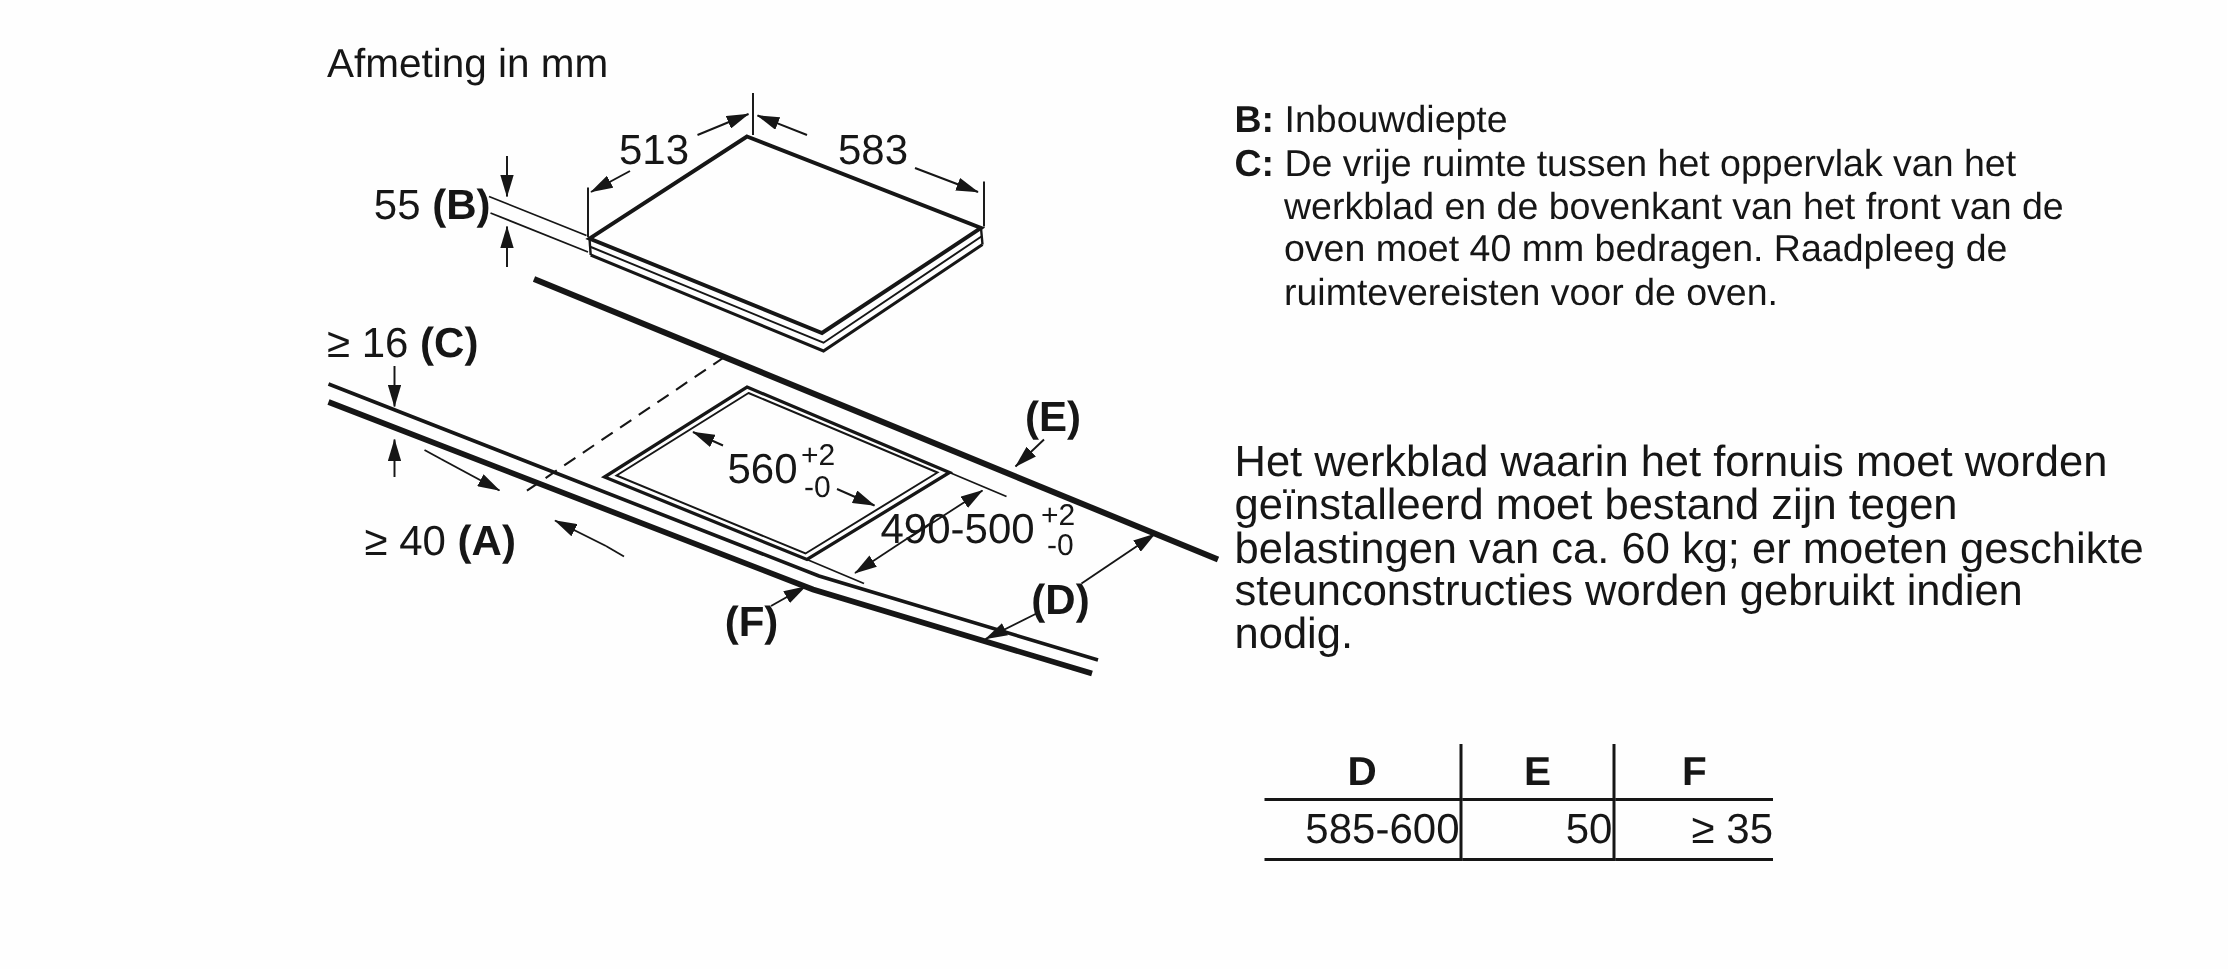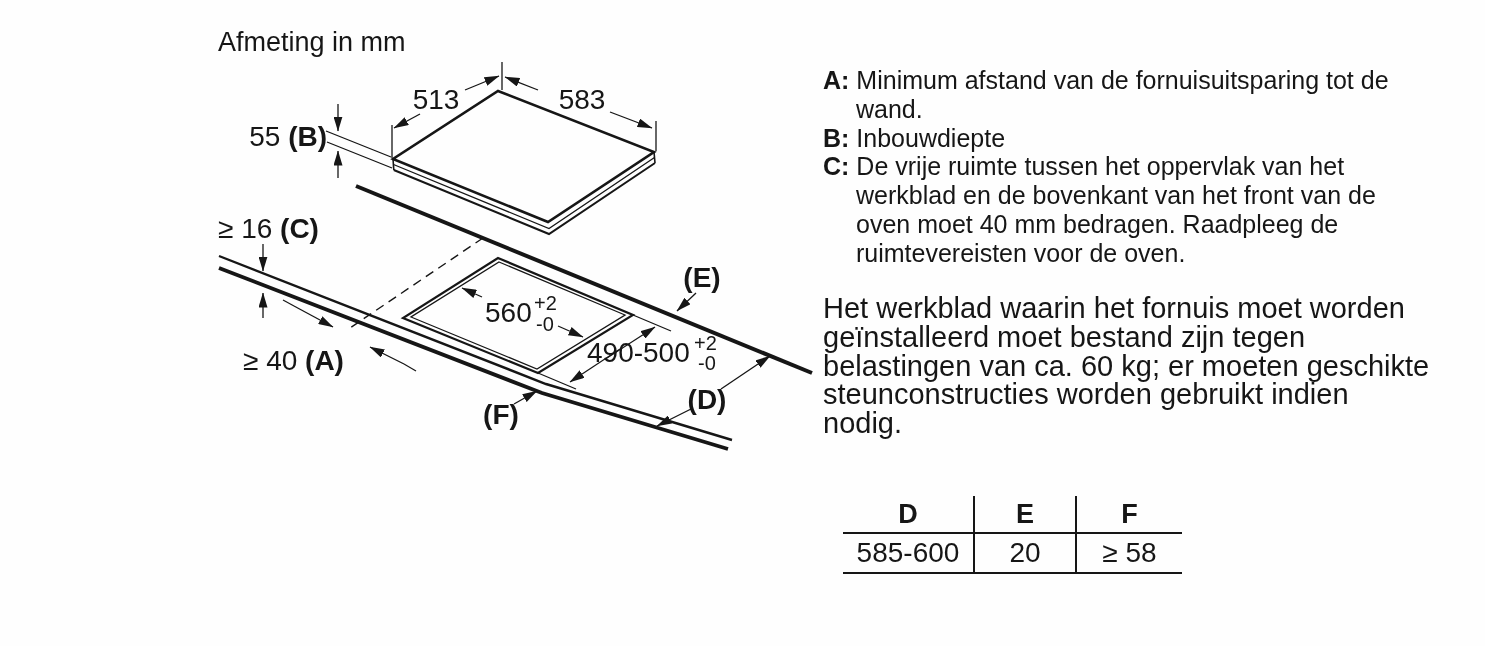--- a/index.html
+++ b/index.html
@@ -11,21 +11,21 @@
   .svgtxt .bold, .svgtxt.bold{font-weight:bold;}
   .tol{font-size:20px;}
   #page-title{position:absolute;left:218px;top:27px;font-size:27px;}
   #notes{position:absolute;left:823px;top:66px;width:600px;font-size:25px;line-height:28.8px;}
   .note-item{padding-left:33px;text-indent:-33px;}
   .note-label{font-weight:bold;}
   #load-paragraph{position:absolute;left:823px;top:294px;width:608px;font-size:29px;line-height:28.8px;}
   #spec-table{position:absolute;left:843px;top:496px;border-collapse:collapse;table-layout:fixed;}
   #spec-table td,#spec-table th{padding:0;text-align:center;font-size:28px;vertical-align:middle;}
   #spec-table th{font-weight:bold;font-size:27px;height:36px;}
-  #spec-table td{height:38px;}
+  #spec-table td{height:38px;text-align:right;}
   .col-d{width:130px;} .col-e{width:100px;} .col-f{width:105px;}
   .v-line{border-right:2px solid #161616;}
   tr.h-line th, tr.h-line td{border-bottom:2px solid #161616;}
 </style>
 </head>
 <body>
 
 <div id="canvas">
 
   <div id="page-title">Afmeting in mm</div>
@@ -121,35 +121,34 @@
       <path class="ink" d="M693,408 L657,426" stroke-width="1.3" marker-end="url(#arw)"></path>
       <text class="svgtxt bold" x="707" y="409" text-anchor="middle">(D)</text>
     </g>
     <g>
       <path class="ink" d="M514,404 L537,391" stroke-width="1.3" marker-end="url(#arw)"></path>
       <text class="svgtxt bold" x="501" y="424" text-anchor="middle">(F)</text>
     </g>
   </svg>
 
   <div id="notes">
-    <div class="note-item"><span class="note-label">A:</span> <span>Minimum afstand van de fornuisuitsparing tot de wand.</span></div>
     <div class="note-item"><span class="note-label">B:</span> <span>Inbouwdiepte</span></div>
     <div class="note-item"><span class="note-label">C:</span> <span>De vrije ruimte tussen het oppervlak van het werkblad en de bovenkant van het front van de oven moet 40 mm bedragen. Raadpleeg de ruimtevereisten voor de oven.</span></div>
   </div>
 
   <div id="load-paragraph">Het werkblad waarin het fornuis moet worden geïnstalleerd moet bestand zijn tegen belastingen van ca. 60 kg; er moeten geschikte steunconstructies worden gebruikt indien nodig.</div>
 
   <table id="spec-table">
     <tbody>
         <tr class="h-line">
       <th class="col-d v-line">D</th>
       <th class="col-e v-line">E</th>
       <th class="col-f">F</th>
     </tr>
     <tr class="h-line">
       <td class="v-line">585-600</td>
-      <td class="v-line">20</td>
-      <td>≥ 58</td>
+      <td class="v-line">50</td>
+      <td>≥ 35</td>
     </tr>
   </tbody>
     </table>
 
 </div>
 
 </body></html>

